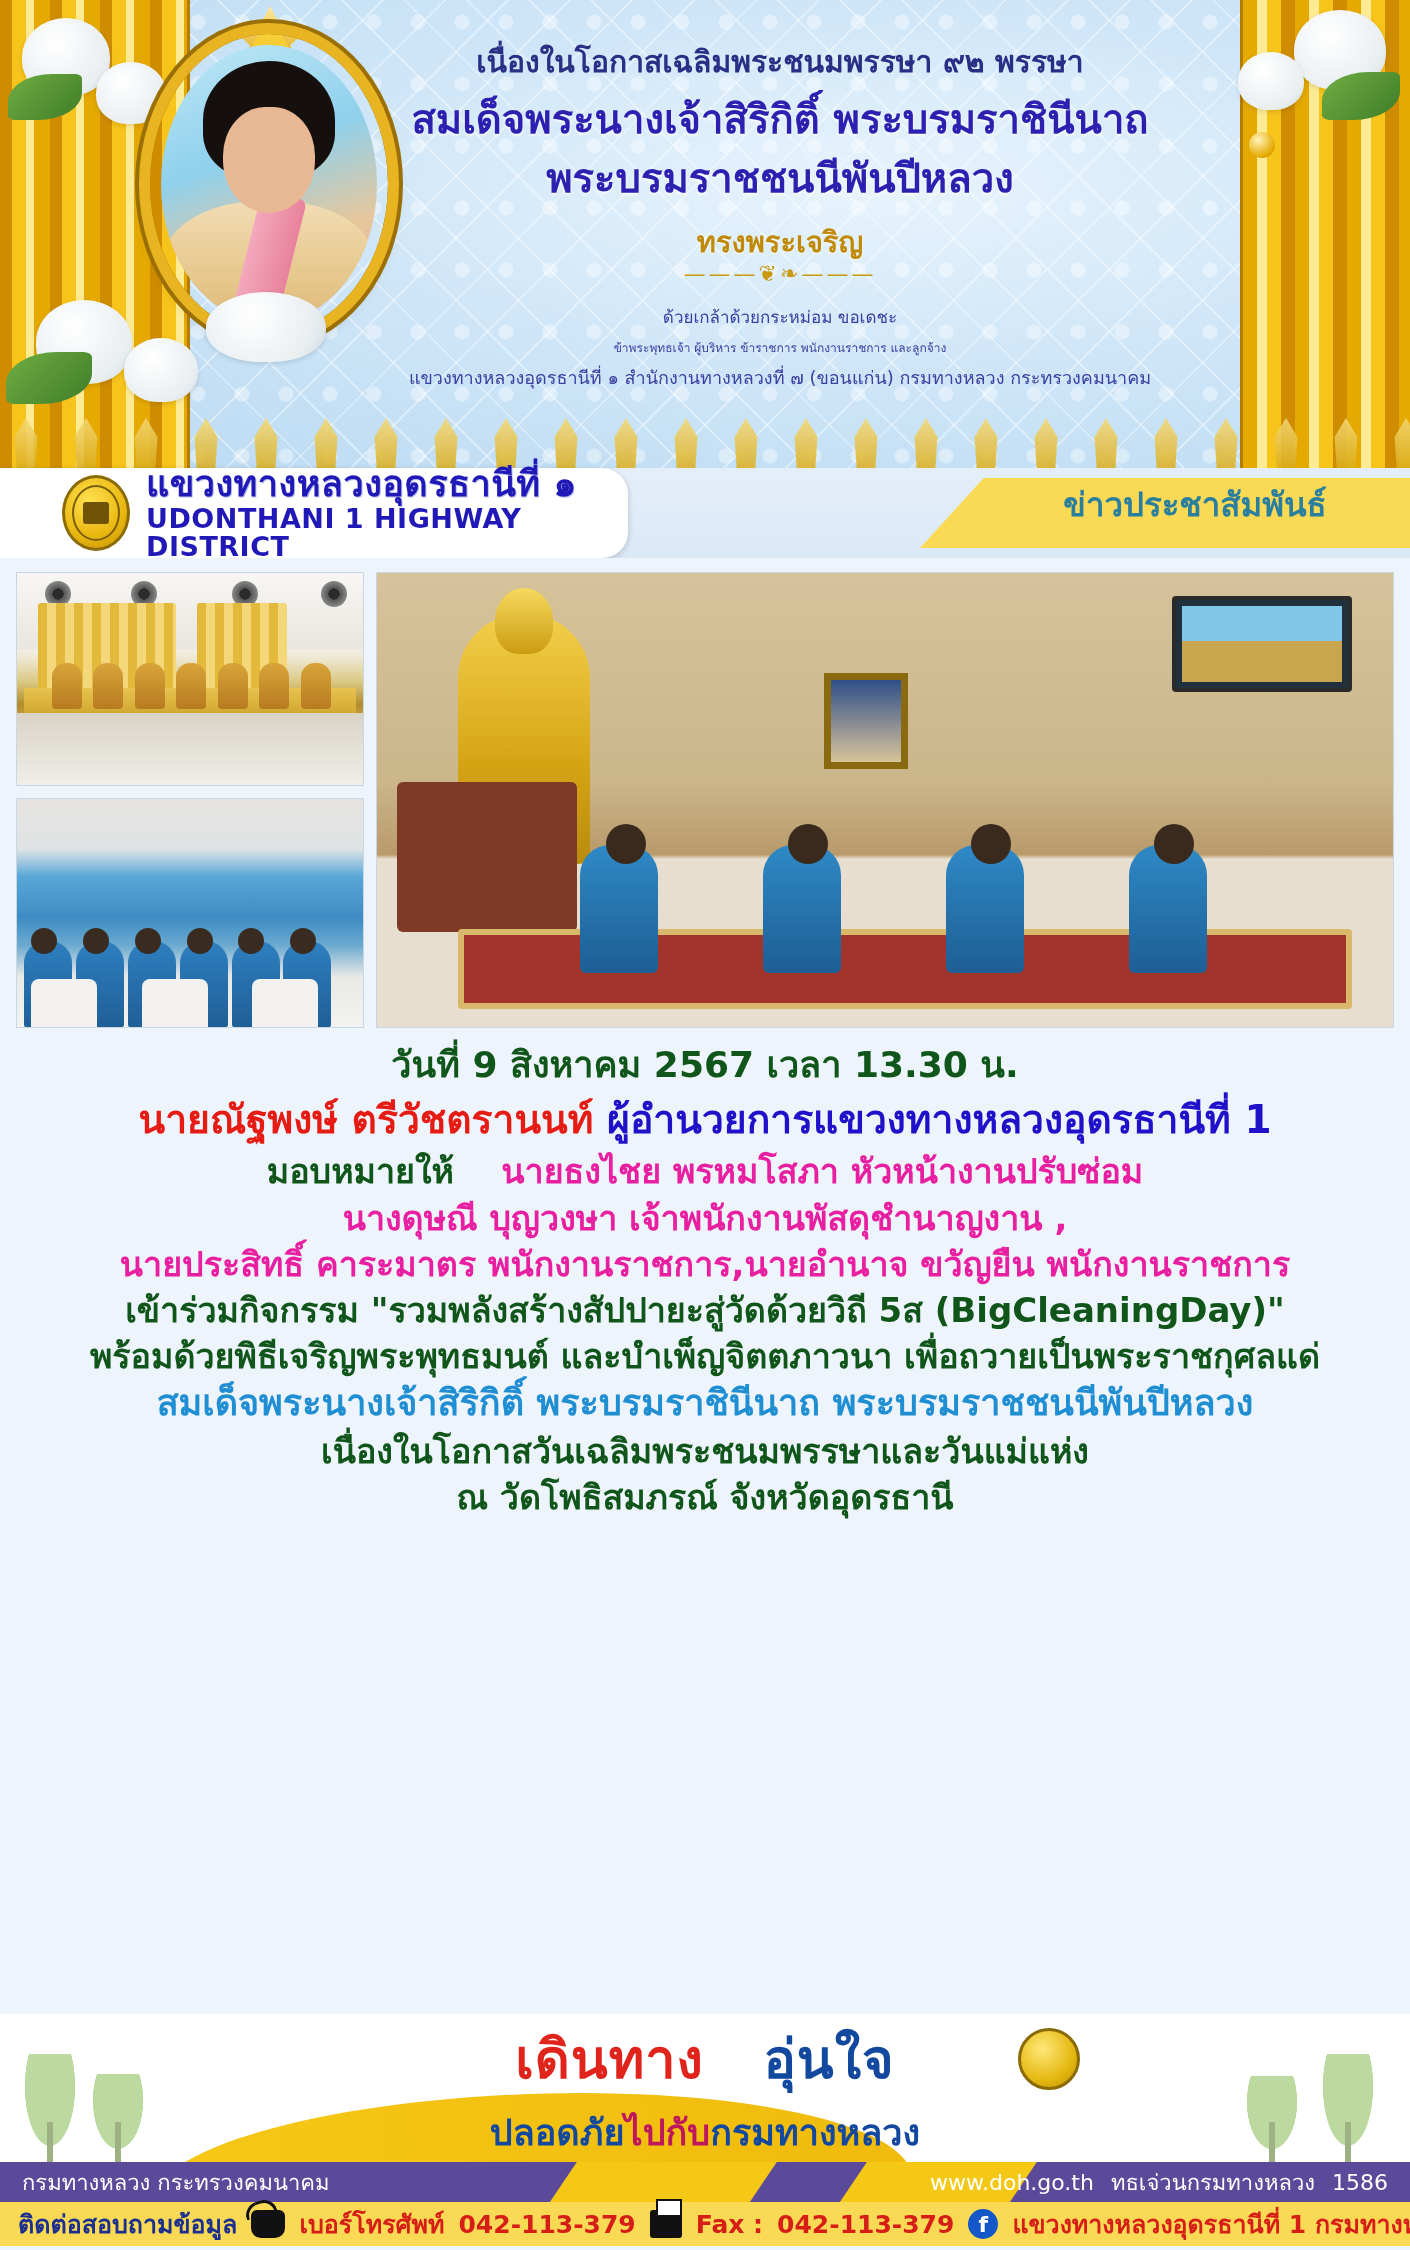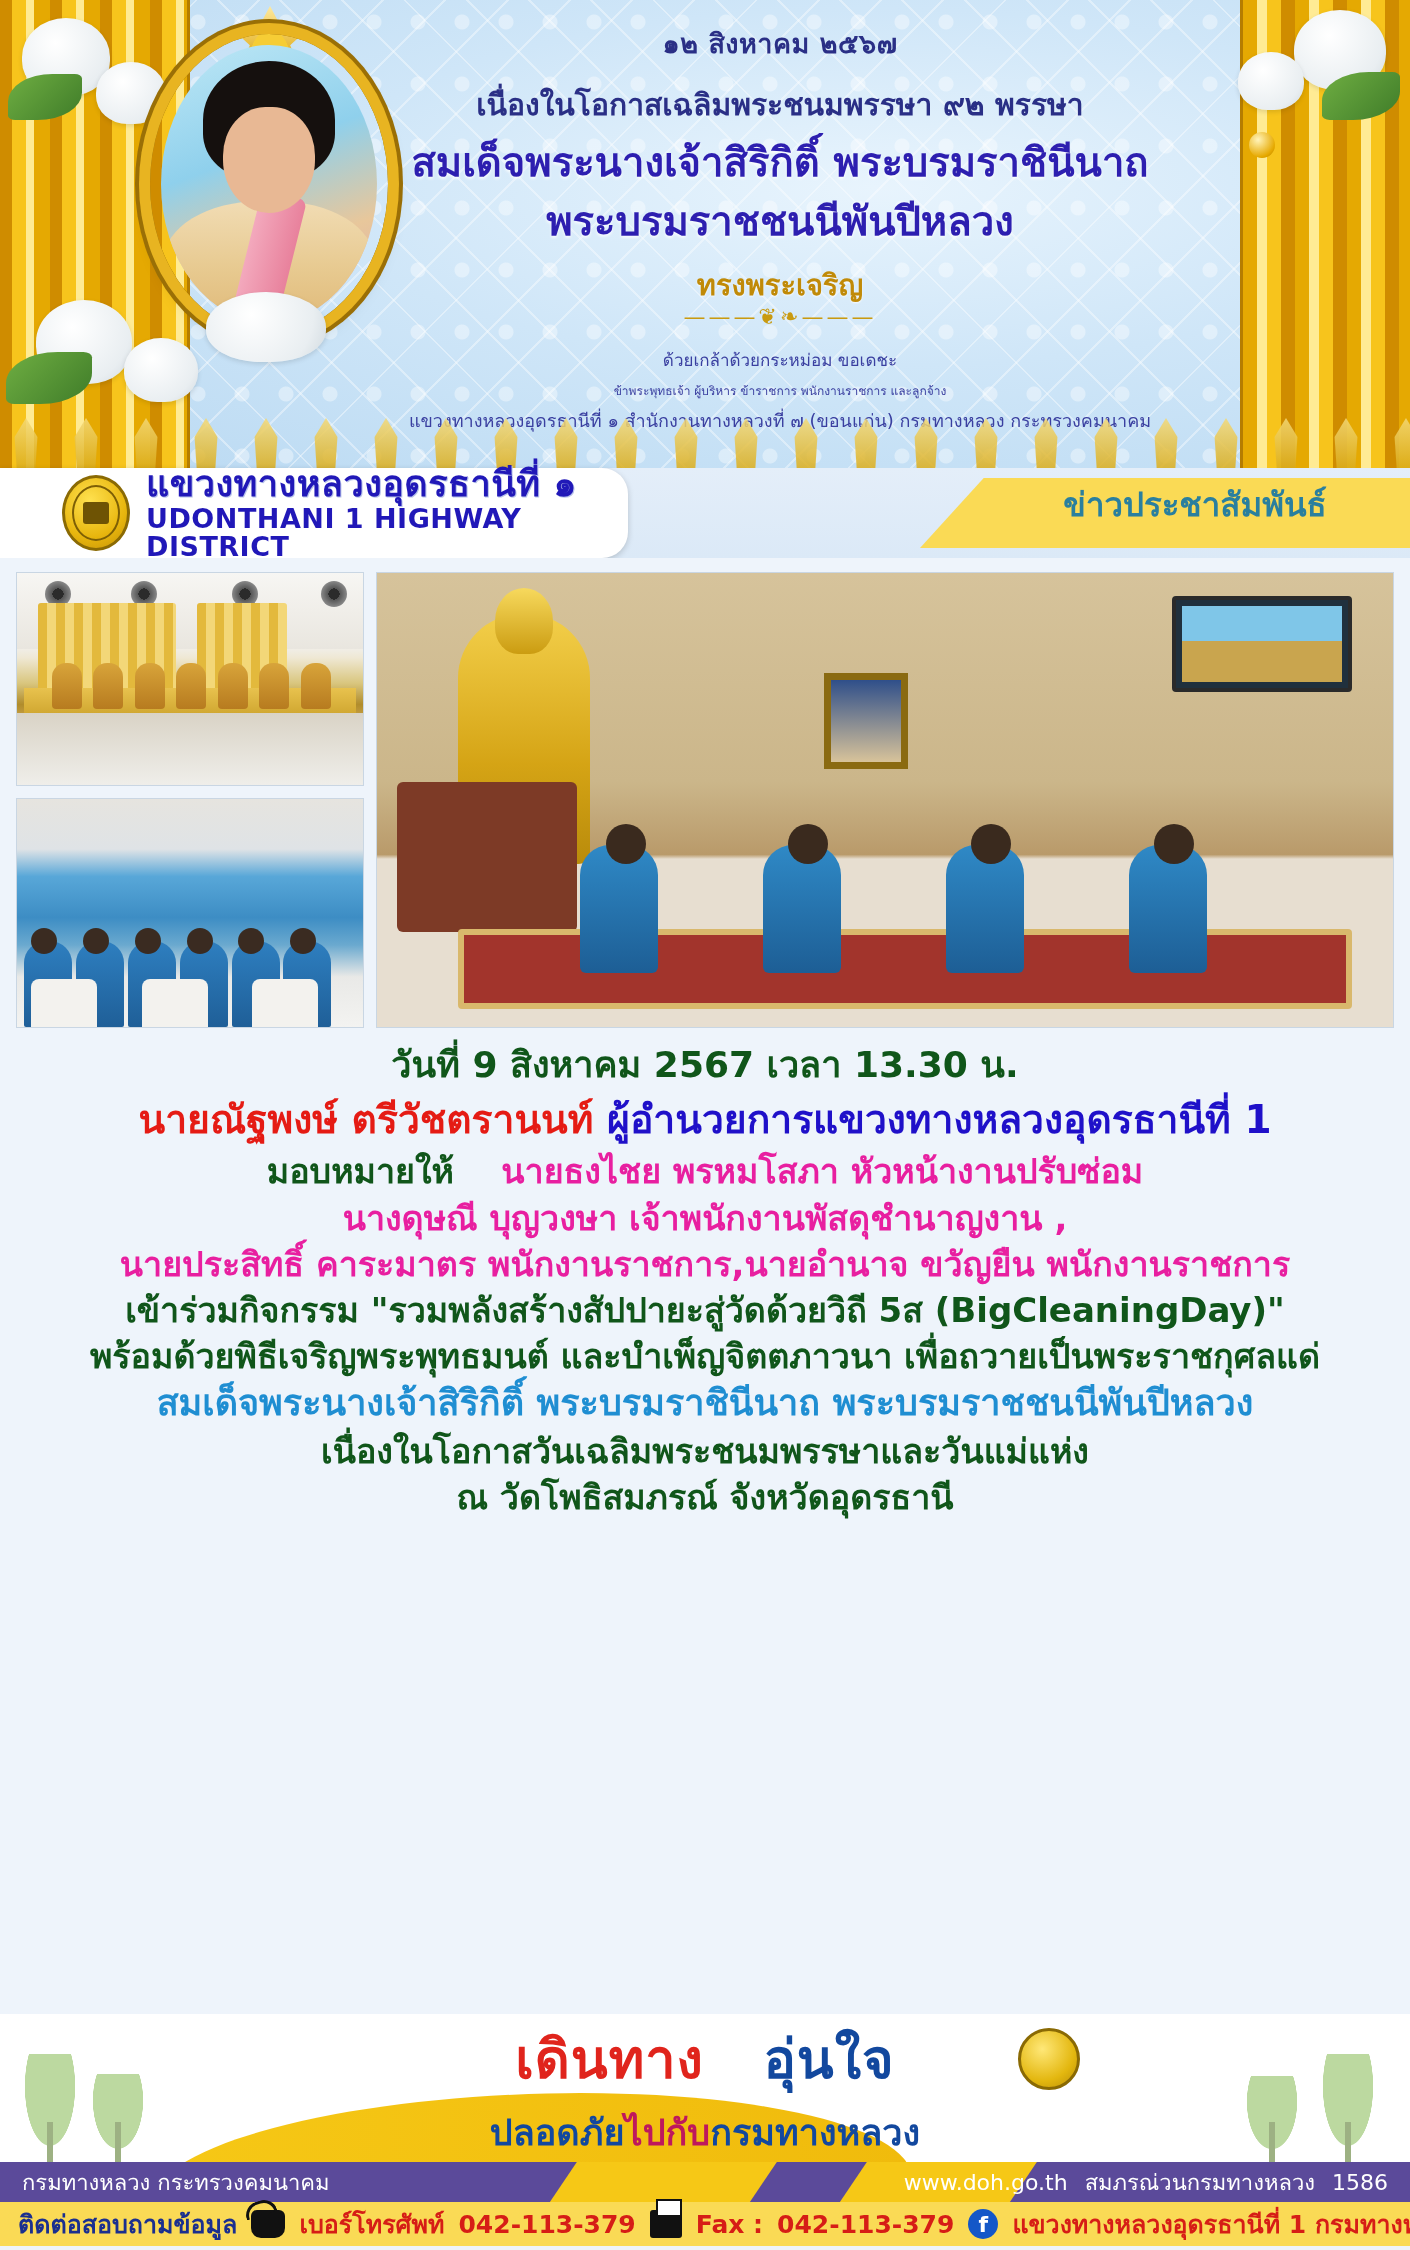--- a/index.html
+++ b/index.html
@@ -300,21 +300,20 @@
     <div class="crown"></div>
     <div class="portrait">
       <div class="body"></div>
       <div class="sash"></div>
       <div class="hair"></div>
       <div class="face"></div>
     </div>
     <div class="flower" style="left:206px;top:292px;width:120px;height:70px;"></div>
 
     <div class="hdr-text">
-      <div class="h-line1">๑๒ สิงหาคม ๒๕๖๗</div>
       <div class="h-line2">เนื่องในโอกาสเฉลิมพระชนมพรรษา ๙๒ พรรษา</div>
       <div class="h-line3">สมเด็จพระนางเจ้าสิริกิติ์ พระบรมราชินีนาถ</div>
       <div class="h-line3">พระบรมราชชนนีพันปีหลวง</div>
       <div class="h-line4">ทรงพระเจริญ</div>
       <div class="swirl">———❦❧———</div>
       <div class="h-fine1">ด้วยเกล้าด้วยกระหม่อม ขอเดชะ</div>
       <div class="h-fine2">ข้าพระพุทธเจ้า ผู้บริหาร ข้าราชการ พนักงานราชการ และลูกจ้าง</div>
       <div class="h-fine3">แขวงทางหลวงอุดรธานีที่ ๑ สำนักงานทางหลวงที่ ๗ (ขอนแก่น) กรมทางหลวง กระทรวงคมนาคม</div>
     </div>
 
@@ -471,21 +470,21 @@
         </div>
       </div>
     </div>
 
     <div class="bar-purple">
       <div class="slash s-a"></div>
       <div class="slash s-b"></div>
       <div class="bp-left">กรมทางหลวง  กระทรวงคมนาคม</div>
       <div class="bp-right">
         <span>www.doh.go.th</span>
-        <span>สมภรณ่วนกรมทางหลวง</span>
+        <span>ทธเจ่วนกรมทางหลวง</span>
         <span>1586</span>
       </div>
     </div>
 
     <div class="bar-yellow">
       <span>ติดต่อสอบถามข้อมูล</span>
       <span class="ic">
           <i class="ic-phone"></i>
         </span>
       <span class="red">เบอร์โทรศัพท์</span>

